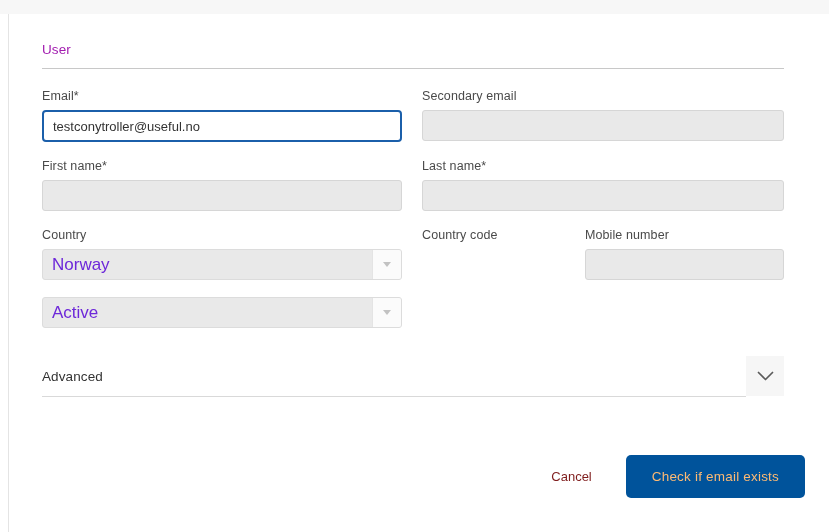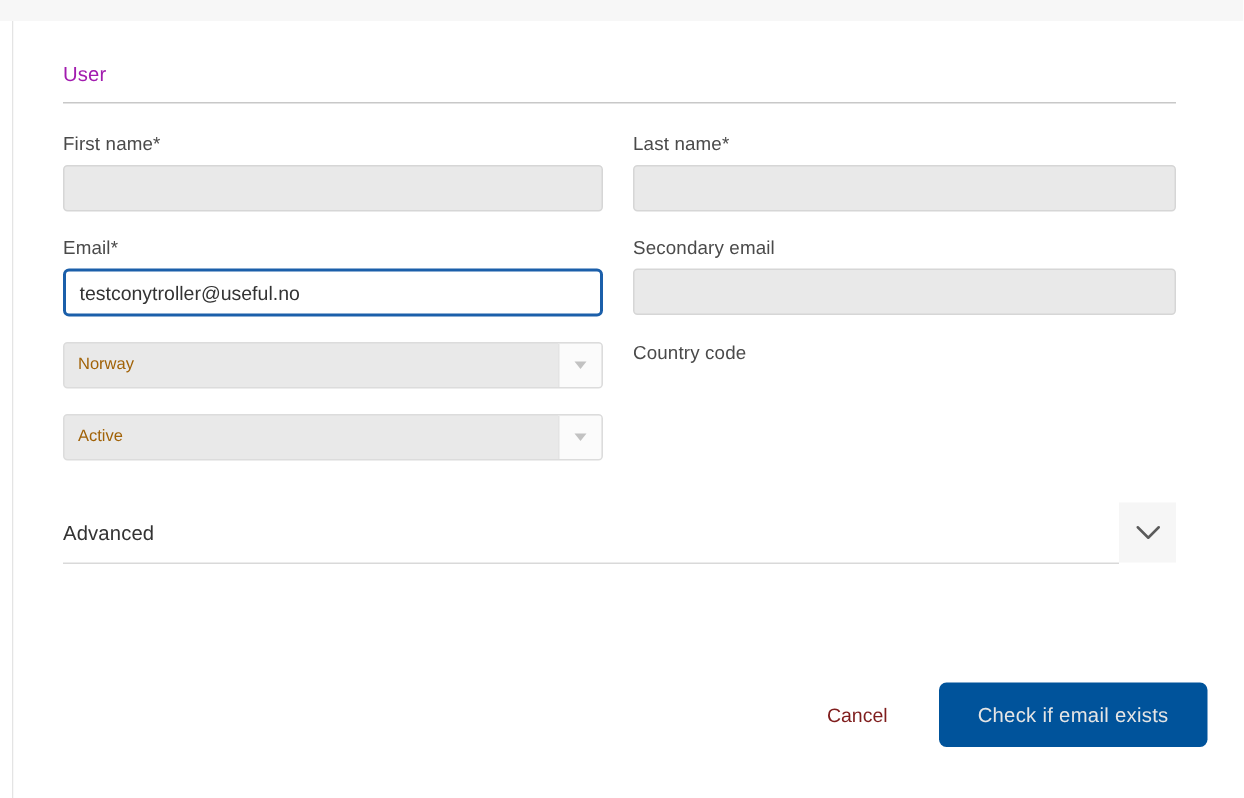--- a/index.html
+++ b/index.html
@@ -125,22 +125,22 @@
     border: 1px solid #dcdcdc;
     border-radius: 3px;
     background: #e9e9e9;
     display: flex;
     align-items: center;
     overflow: hidden;
   }
   .select-value {
     flex: 1 1 auto;
     padding: 0 9px;
-    font-size: 11px;
-    color: #a16207;
+    font-size: 17px;
+    color: #6d28d9;
     line-height: 29px;
     white-space: nowrap;
     overflow: hidden;
   }
   .select-arrow-box {
     flex: 0 0 28px;
     height: 100%;
     background: #fbfbfb;
     border-left: 1px solid #e4e4e4;
     display: flex;
@@ -201,21 +201,21 @@
   }
   .cancel-link {
     font-size: 13px;
     color: #7f1d1d;
     margin-right: 34px;
     cursor: pointer;
     text-decoration: none;
   }
   .primary-btn {
     background: #00539b;
-    color: #e5e5e5;
+    color: #fdba74;
     border: none;
     border-radius: 5px;
     height: 43px;
     padding: 0 26px;
     font-family: "Liberation Sans", sans-serif;
     font-size: 13.5px;
     cursor: pointer;
     letter-spacing: .2px;
   }
 </style>
@@ -226,52 +226,57 @@
 <div class="left-rail"></div>
 
 <div class="page">
   <div class="form-wrap">
 
     <div class="section-title">User</div>
     <div class="section-rule"></div>
 
     <div class="row">
       <div class="col-left">
+        <label class="field-label">Email*</label>
+        <input class="input focused" type="text" value="testconytroller@useful.no" style="">
+      </div>
+      <div class="col-right">
+        <label class="field-label">Secondary email</label>
+        <input class="input" type="text" value="" style="">
+      </div>
+    </div>
+
+    <div class="row">
+      <div class="col-left">
         <label class="field-label">First name*</label>
         <input class="input" type="text" value="" style="">
       </div>
       <div class="col-right">
         <label class="field-label">Last name*</label>
         <input class="input" type="text" value="" style="">
       </div>
     </div>
 
     <div class="row">
       <div class="col-left">
-        <label class="field-label">Email*</label>
-        <input class="input focused" type="text" value="testconytroller@useful.no" style="">
-      </div>
-      <div class="col-right">
-        <label class="field-label">Secondary email</label>
-        <input class="input" type="text" value="" style="">
-      </div>
-    </div>
-
-    <div class="row">
-      <div class="col-left">
+        <label class="field-label">Country</label>
         <div class="select">
           <span class="select-value">Norway</span>
           <span class="select-arrow-box">
             <span class="arrow-down"></span>
           </span>
         </div>
       </div>
       <div class="phone-row-right">
         <div class="cc-field">
           <label class="field-label">Country code</label>
+        </div>
+        <div class="mob-field">
+          <label class="field-label">Mobile number</label>
+          <input class="input" type="text" value="" style="">
         </div>
       </div>
     </div>
 
     <div class="row">
       <div class="col-left">
         <div class="select">
           <span class="select-value">Active</span>
           <span class="select-arrow-box">
             <span class="arrow-down"></span>

